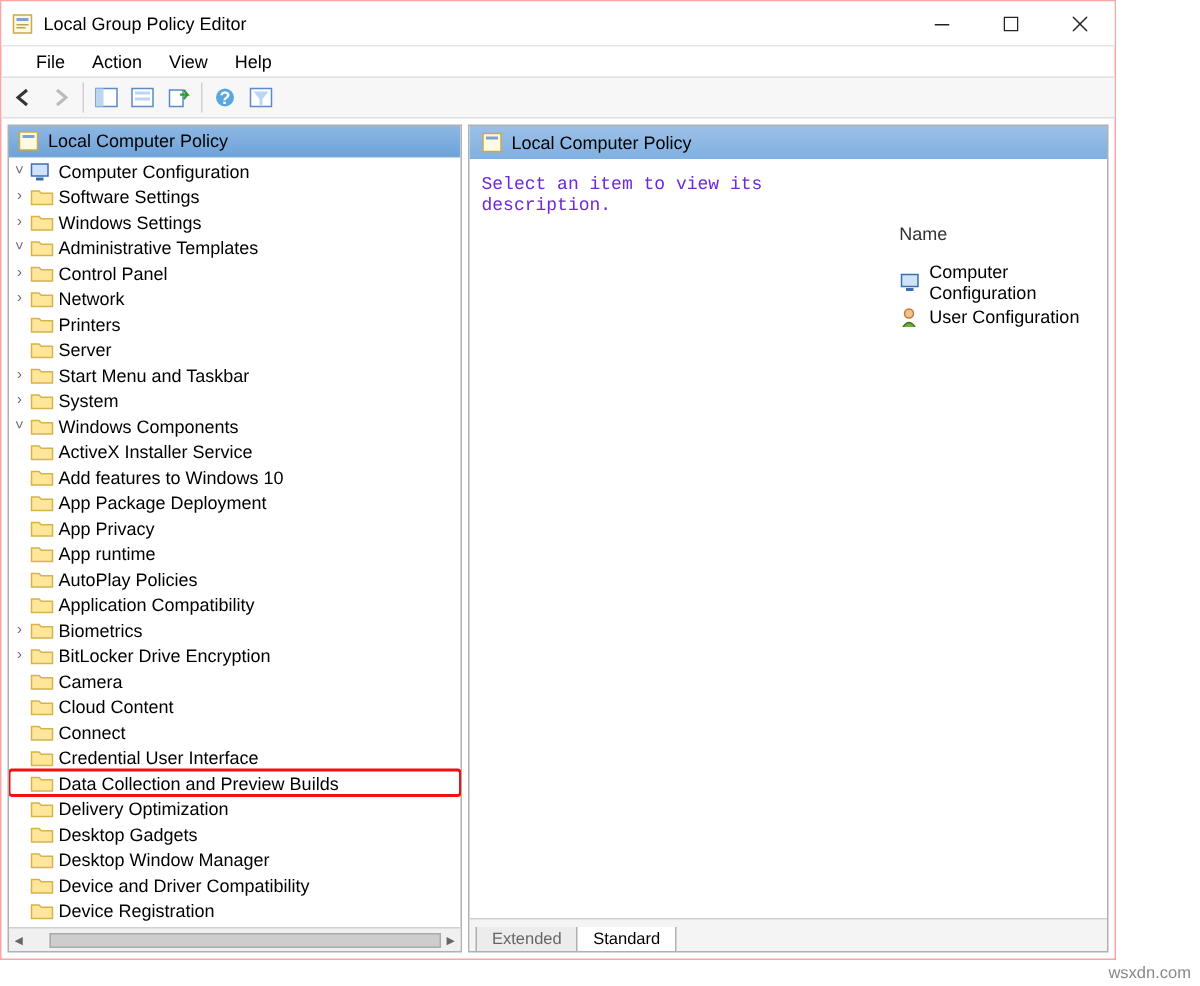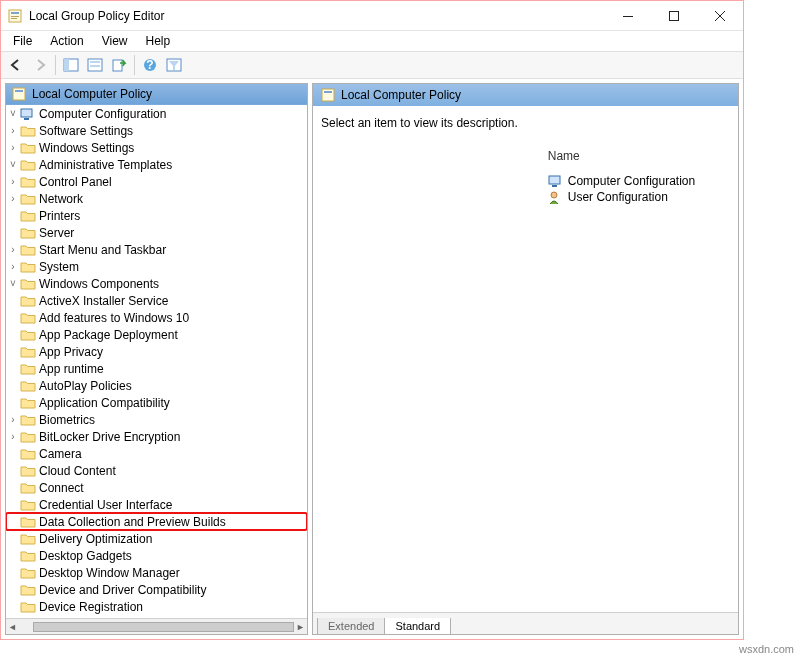--- a/index.html
+++ b/index.html
@@ -6,21 +6,21 @@
 html, body { width: 800px; height: 657px; background: #fff; overflow: hidden; }
 
 
 .window { width: 744px; height: 640px; background: #fff; border: 1px solid #fca5a5; display: flex; flex-direction: column; }
 .titlebar { height: 30px; display: flex; align-items: center; padding-left: 6px; background: #fff; border-bottom: 1px solid #e5e5e5; }
 .titlebar .caption { margin-left: 6px; }
 .win-buttons { margin-left: auto; display: flex; }
 .win-btn { width: 46px; height: 30px; display: flex; align-items: center; justify-content: center; color: #222; }
 
 
-.menubar { height: 20px; display: flex; align-items: center; padding: 0 4px; gap: 2px; }
+.menubar { height: 20px; display: flex; align-items: center; padding: 0 4px; gap: 2px; margin-left: 11px; }
 .menubar span { padding: 2px 8px; }
 
 
 .toolbar { height: 28px; border-top: 1px solid #e0e0e0; border-bottom: 1px solid #e0e0e0; display: flex; align-items: center; padding: 0 4px; gap: 2px; background: #f7f7f7; }
 .tbtn { width: 22px; height: 22px; display: flex; align-items: center; justify-content: center; border: 1px solid transparent; }
 .tsep { width: 1px; height: 20px; background: #d0d0d0; margin: 0 2px; }
 
 
 .body { flex: 1; display: flex; min-height: 0; }
 .tree-pane { width: 303px; border: 1px solid #b0b0b0; margin: 4px 2px 4px 4px; display: flex; flex-direction: column; overflow: hidden; }
@@ -36,21 +36,21 @@
 .tree .fld, .tree .cfg { width: 16px; height: 14px; margin-right: 3px; display: inline-flex; align-items: center; justify-content: center; }
 .tree .lbl { padding-right: 6px; }
 .indent-1 { padding-left: 14px; }
 .indent-2 { padding-left: 28px; }
 .indent-3 { padding-left: 42px; }
 .hl { outline: 2px solid #e11; outline-offset: -1px; border-radius: 2px; }
 
 
 .rp-header { background: linear-gradient(#9cc0e8,#7fb0e0); padding: 4px 8px; display: flex; align-items: center; gap: 6px; }
 .rp-body { flex: 1; display: flex; padding: 10px 8px 8px 8px; gap: 30px; }
-.rp-desc { color: #000000; }
+.rp-desc { color: #6d28d9; font-family: Liberation Mono, monospace; }
 .rp-list .hcol { color: #333; padding-bottom: 10px; margin-top: 33px; }
 .rp-list .item { display: flex; align-items: center; gap: 4px; padding: 1px 0; }
 .tabs { height: 22px; display: flex; align-items: flex-end; padding-left: 4px; border-top: 1px solid #d0d0d0; background: #f4f4f4; }
 .tab { padding: 2px 10px 2px 10px; border: 1px solid #b0b0b0; border-top: none; background: #fff; margin-right: -1px; font-size: 11px; position: relative; top: 1px; }
 .tab.inactive { background: #ececec; color: #666; margin-top: 19px; }
 
 
 .hscroll { height: 16px; border-top: 1px solid #d0d0d0; background: #f0f0f0; display: flex; align-items: center; }
 .hscroll .thumb { width: 280px; height: 10px; background: #cdcdcd; border: 1px solid #aaa; margin-left: 14px; }
 .hscroll .arr { width: 14px; text-align: center; color: #666; font-size: 9px; }

